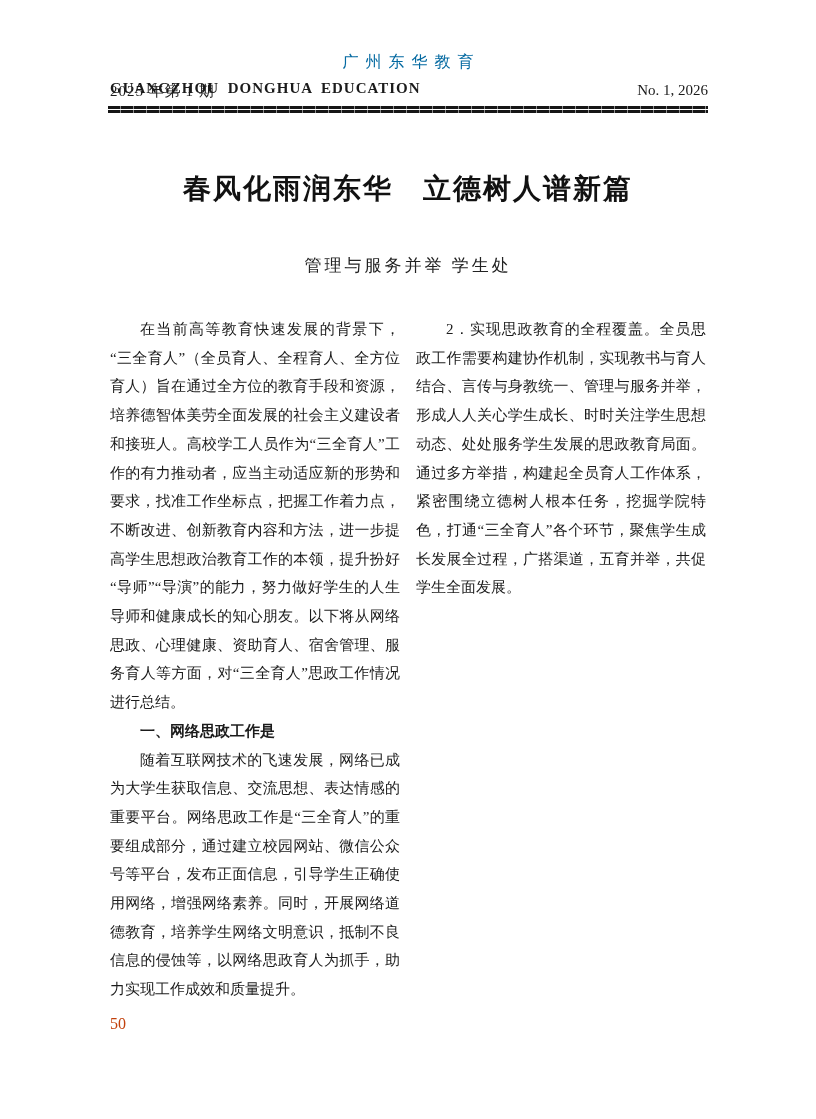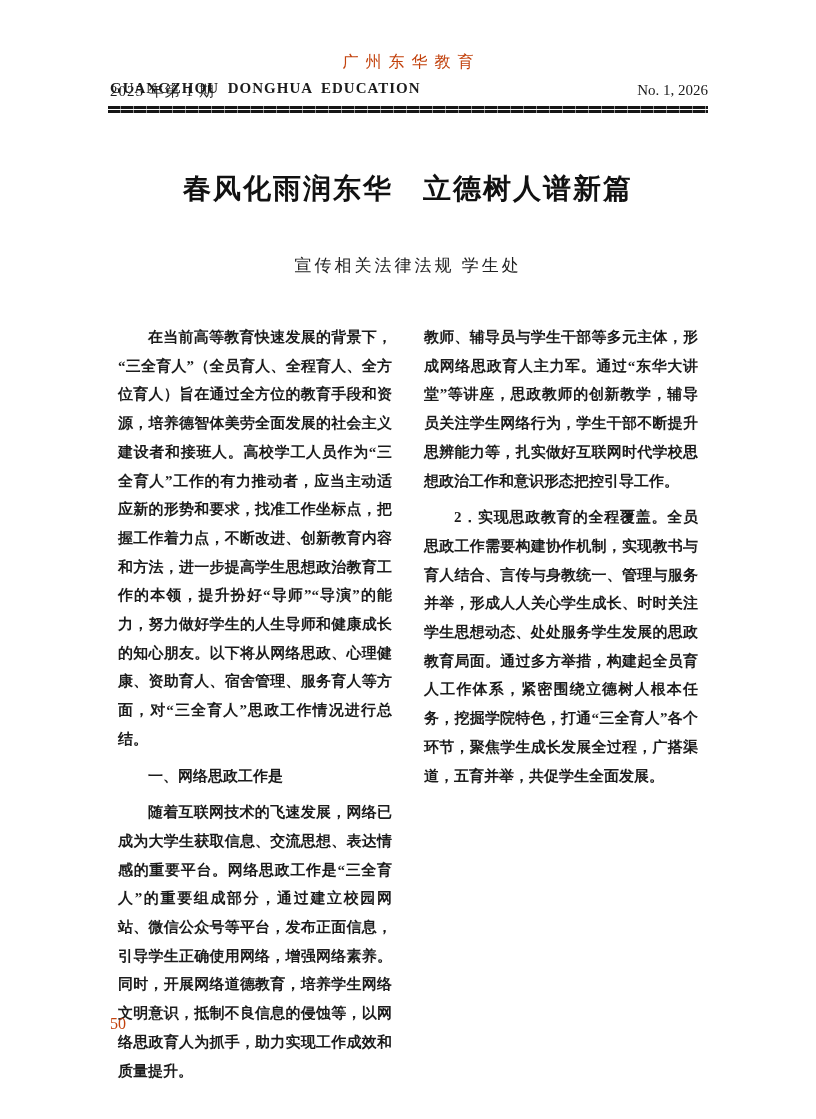--- a/index.html
+++ b/index.html
@@ -14,21 +14,21 @@
   }
 
   
   .journal-cn {
     position: absolute;
     top: 52px; left: 0; width: 100%;
     text-align: center;
     font-size: 16px;
     letter-spacing: 7px;
     text-indent: 7px;
-    color: #c2410c;
+    color: #0369a1;
   }
   .header-row {
     position: absolute;
     top: 80px; left: 110px; right: 108px;
     height: 22px;
     font-size: 15px;
   }
   .issue-cn { position: absolute; left: 0; top: 2px; letter-spacing: 1px; }
   .journal-en {
     position: absolute; left: 0; right: 0; top: 0;
@@ -79,21 +79,21 @@
     gap: 16px;
   }
   .column {
     width: 290px;
     font-size: 15px;
     line-height: 28.7px;
     text-align: justify;
     text-justify: inter-ideograph;
     color: #1b1b1b;
   }
-  .column p { margin: 8px; font-weight: bold; }
+  .column p { margin: 0; }
   .indent { text-indent: 2em; }
   .p-heading {
     font-family: "Liberation Sans", "DejaVu Sans", sans-serif;
     font-weight: bold;
   }
 
   .page-number {
     position: absolute;
     left: 110px; top: 1015px;
     font-size: 16px;
@@ -113,29 +113,28 @@
     <span class="issue-en">No. 1, 2026</span>
   </div>
 
   <div class="double-rule">
     <div class="rule-bar"></div>
     <div class="rule-bar"></div>
   </div>
 
   <div class="article-title">春风化雨润东华　立德树人谱新篇</div>
 
-  <div class="article-author">宣传相关法律法规 学生处</div>
+  <div class="article-author">管理与服务并举 学生处</div>
 
   <div class="columns">
     <div class="column">
         <p class="indent">在当前高等教育快速发展的背景下，“三全育人”（全员育人、全程育人、全方位育人）旨在通过全方位的教育手段和资源，培养德智体美劳全面发展的社会主义建设者和接班人。高校学工人员作为“三全育人”工作的有力推动者，应当主动适应新的形势和要求，找准工作坐标点，把握工作着力点，不断改进、创新教育内容和方法，进一步提高学生思想政治教育工作的本领，提升扮好“导师”“导演”的能力，努力做好学生的人生导师和健康成长的知心朋友。以下将从网络思政、心理健康、资助育人、宿舍管理、服务育人等方面，对“三全育人”思政工作情况进行总结。</p>
         <p class="p-heading indent">一、网络思政工作是</p>
         <p class="indent">随着互联网技术的飞速发展，网络已成为大学生获取信息、交流思想、表达情感的重要平台。网络思政工作是“三全育人”的重要组成部分，通过建立校园网站、微信公众号等平台，发布正面信息，引导学生正确使用网络，增强网络素养。同时，开展网络道德教育，培养学生网络文明意识，抵制不良信息的侵蚀等，以网络思政育人为抓手，助力实现工作成效和质量提升。</p>
       </div>
     <div class="column">
-        <p class="">教师、辅导员与学生干部等多元主体，形成网络思政育人主力军。通过“东华大讲堂”等讲座，思政教师的创新教学，辅导员关注学生网络行为，学生干部不断提升思辨能力等，扎实做好互联网时代学校思想政治工作和意识形态把控引导工作。</p>
         <p class="indent">2．实现思政教育的全程覆盖。全员思政工作需要构建协作机制，实现教书与育人结合、言传与身教统一、管理与服务并举，形成人人关心学生成长、时时关注学生思想动态、处处服务学生发展的思政教育局面。通过多方举措，构建起全员育人工作体系，紧密围绕立德树人根本任务，挖掘学院特色，打通“三全育人”各个环节，聚焦学生成长发展全过程，广搭渠道，五育并举，共促学生全面发展。</p>
       </div>
   </div>
 
   <div class="page-number">50</div>
 
 </div>
 
 </body></html>

